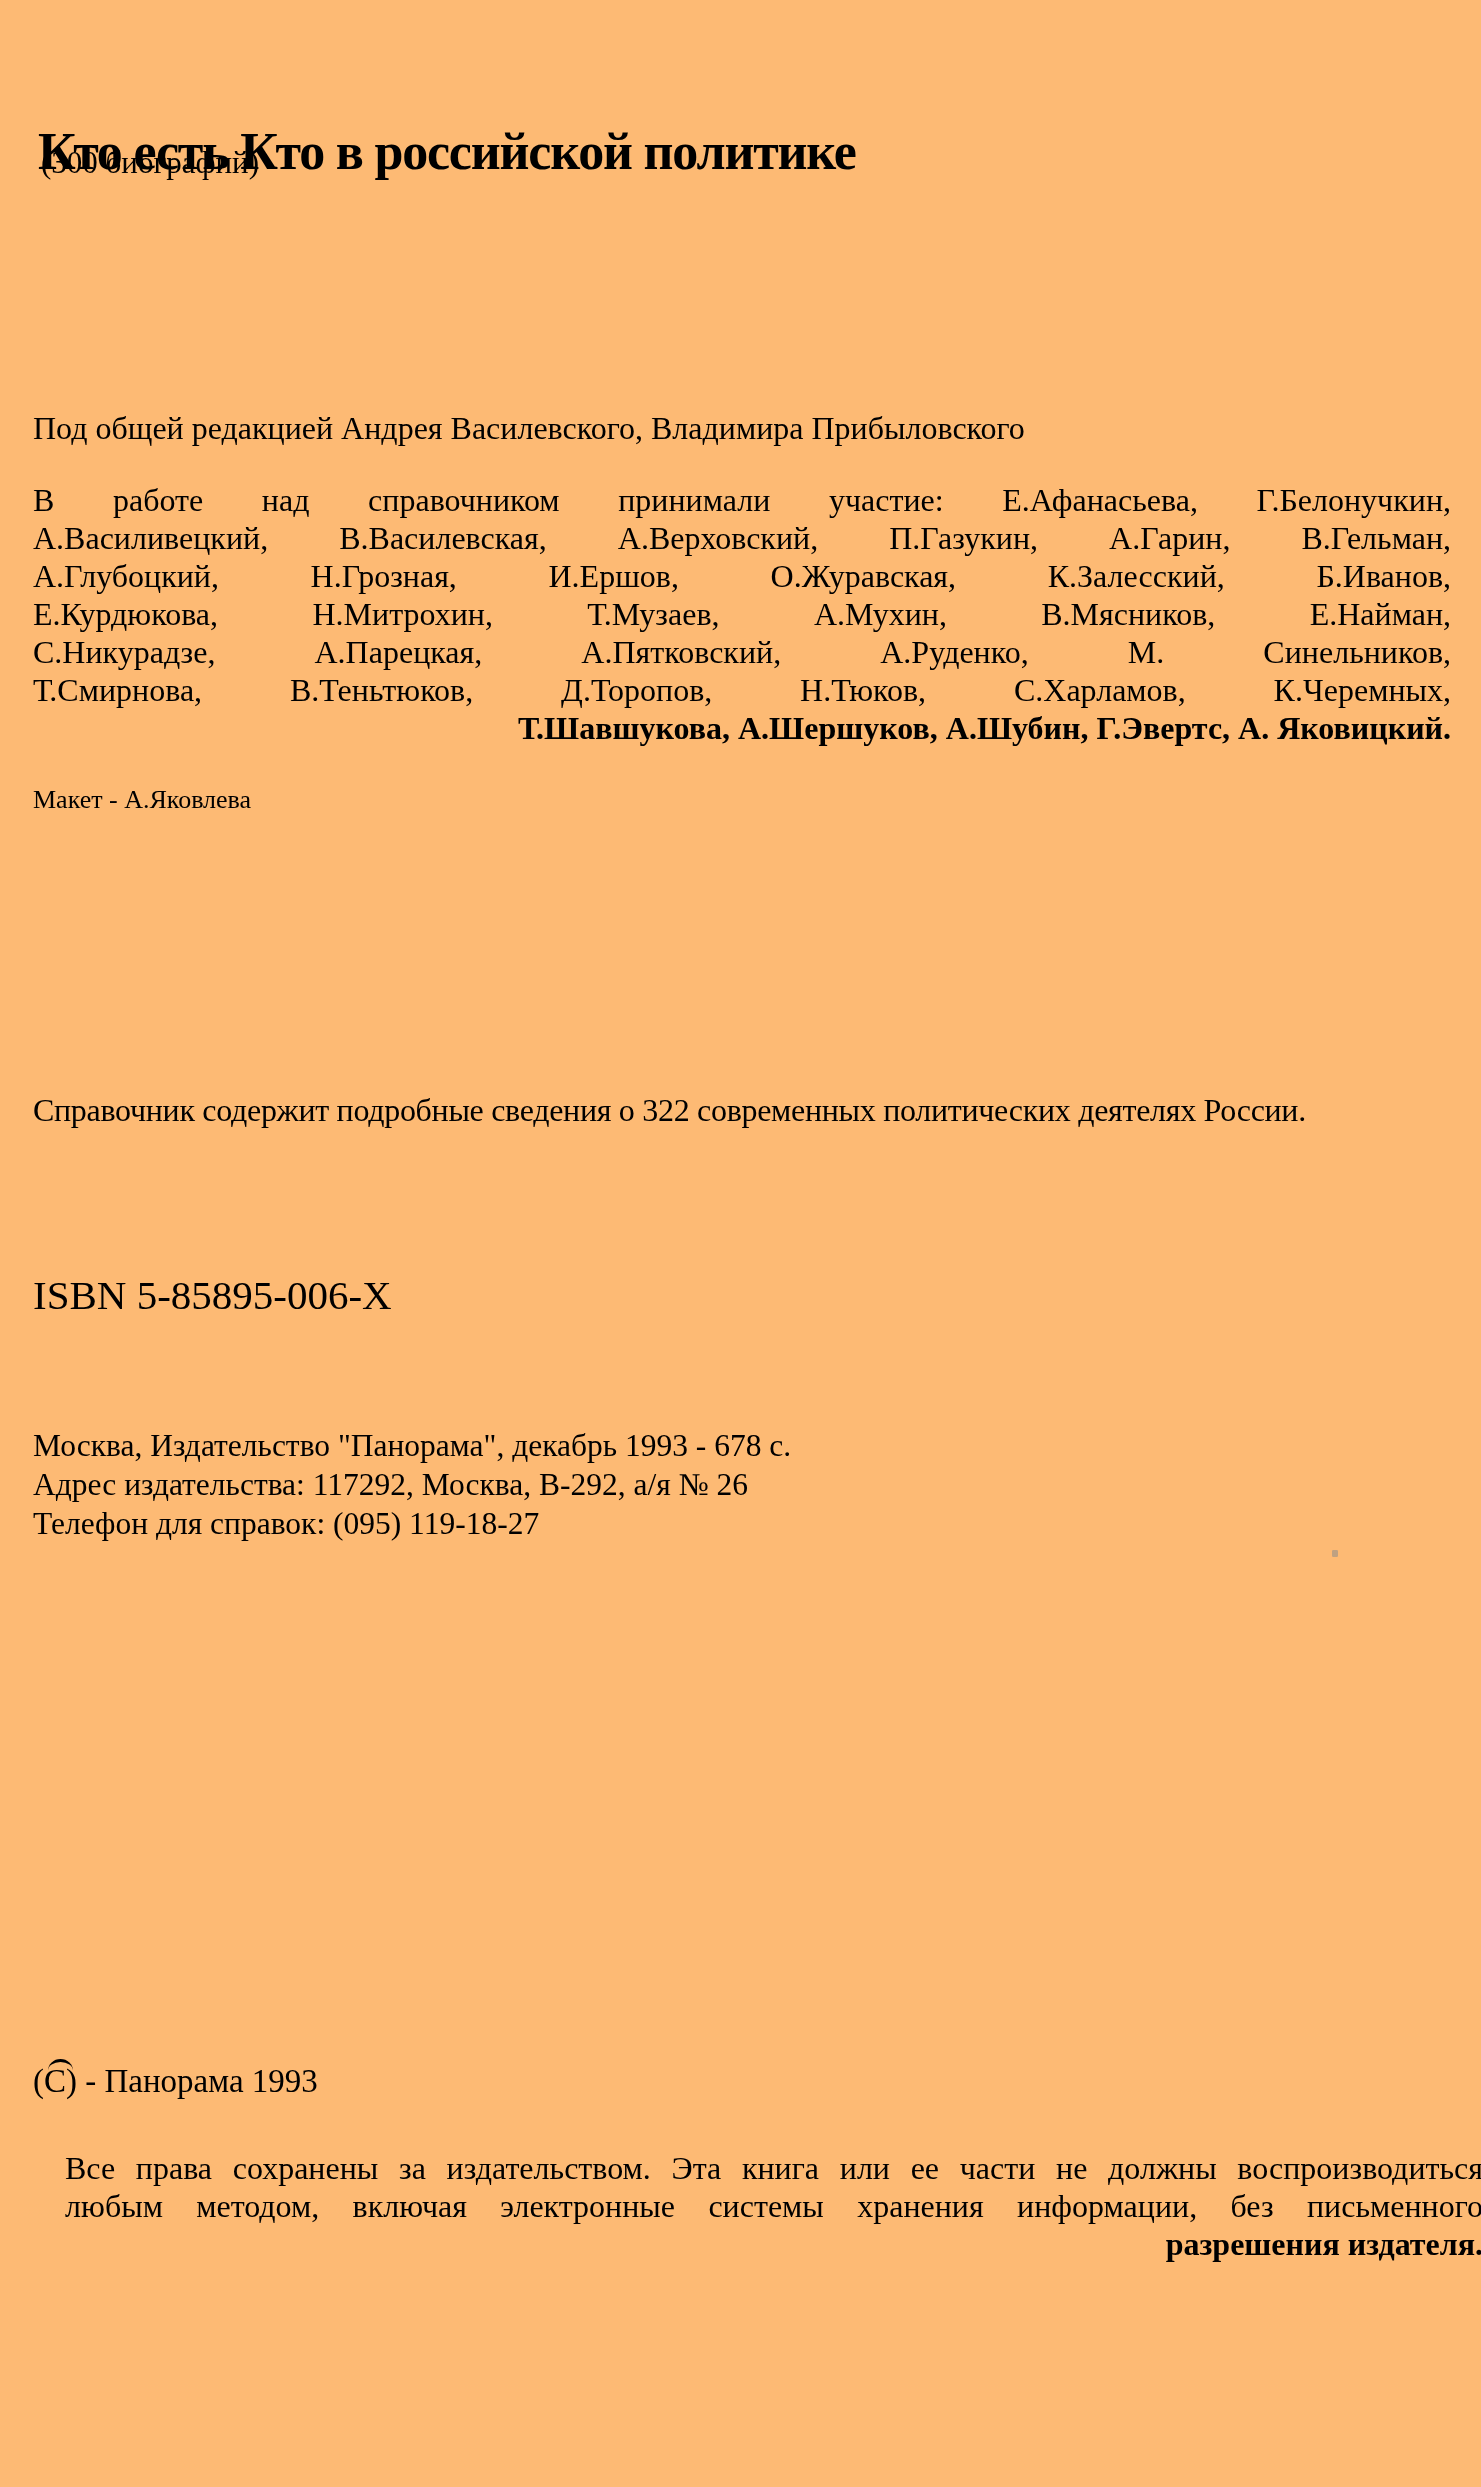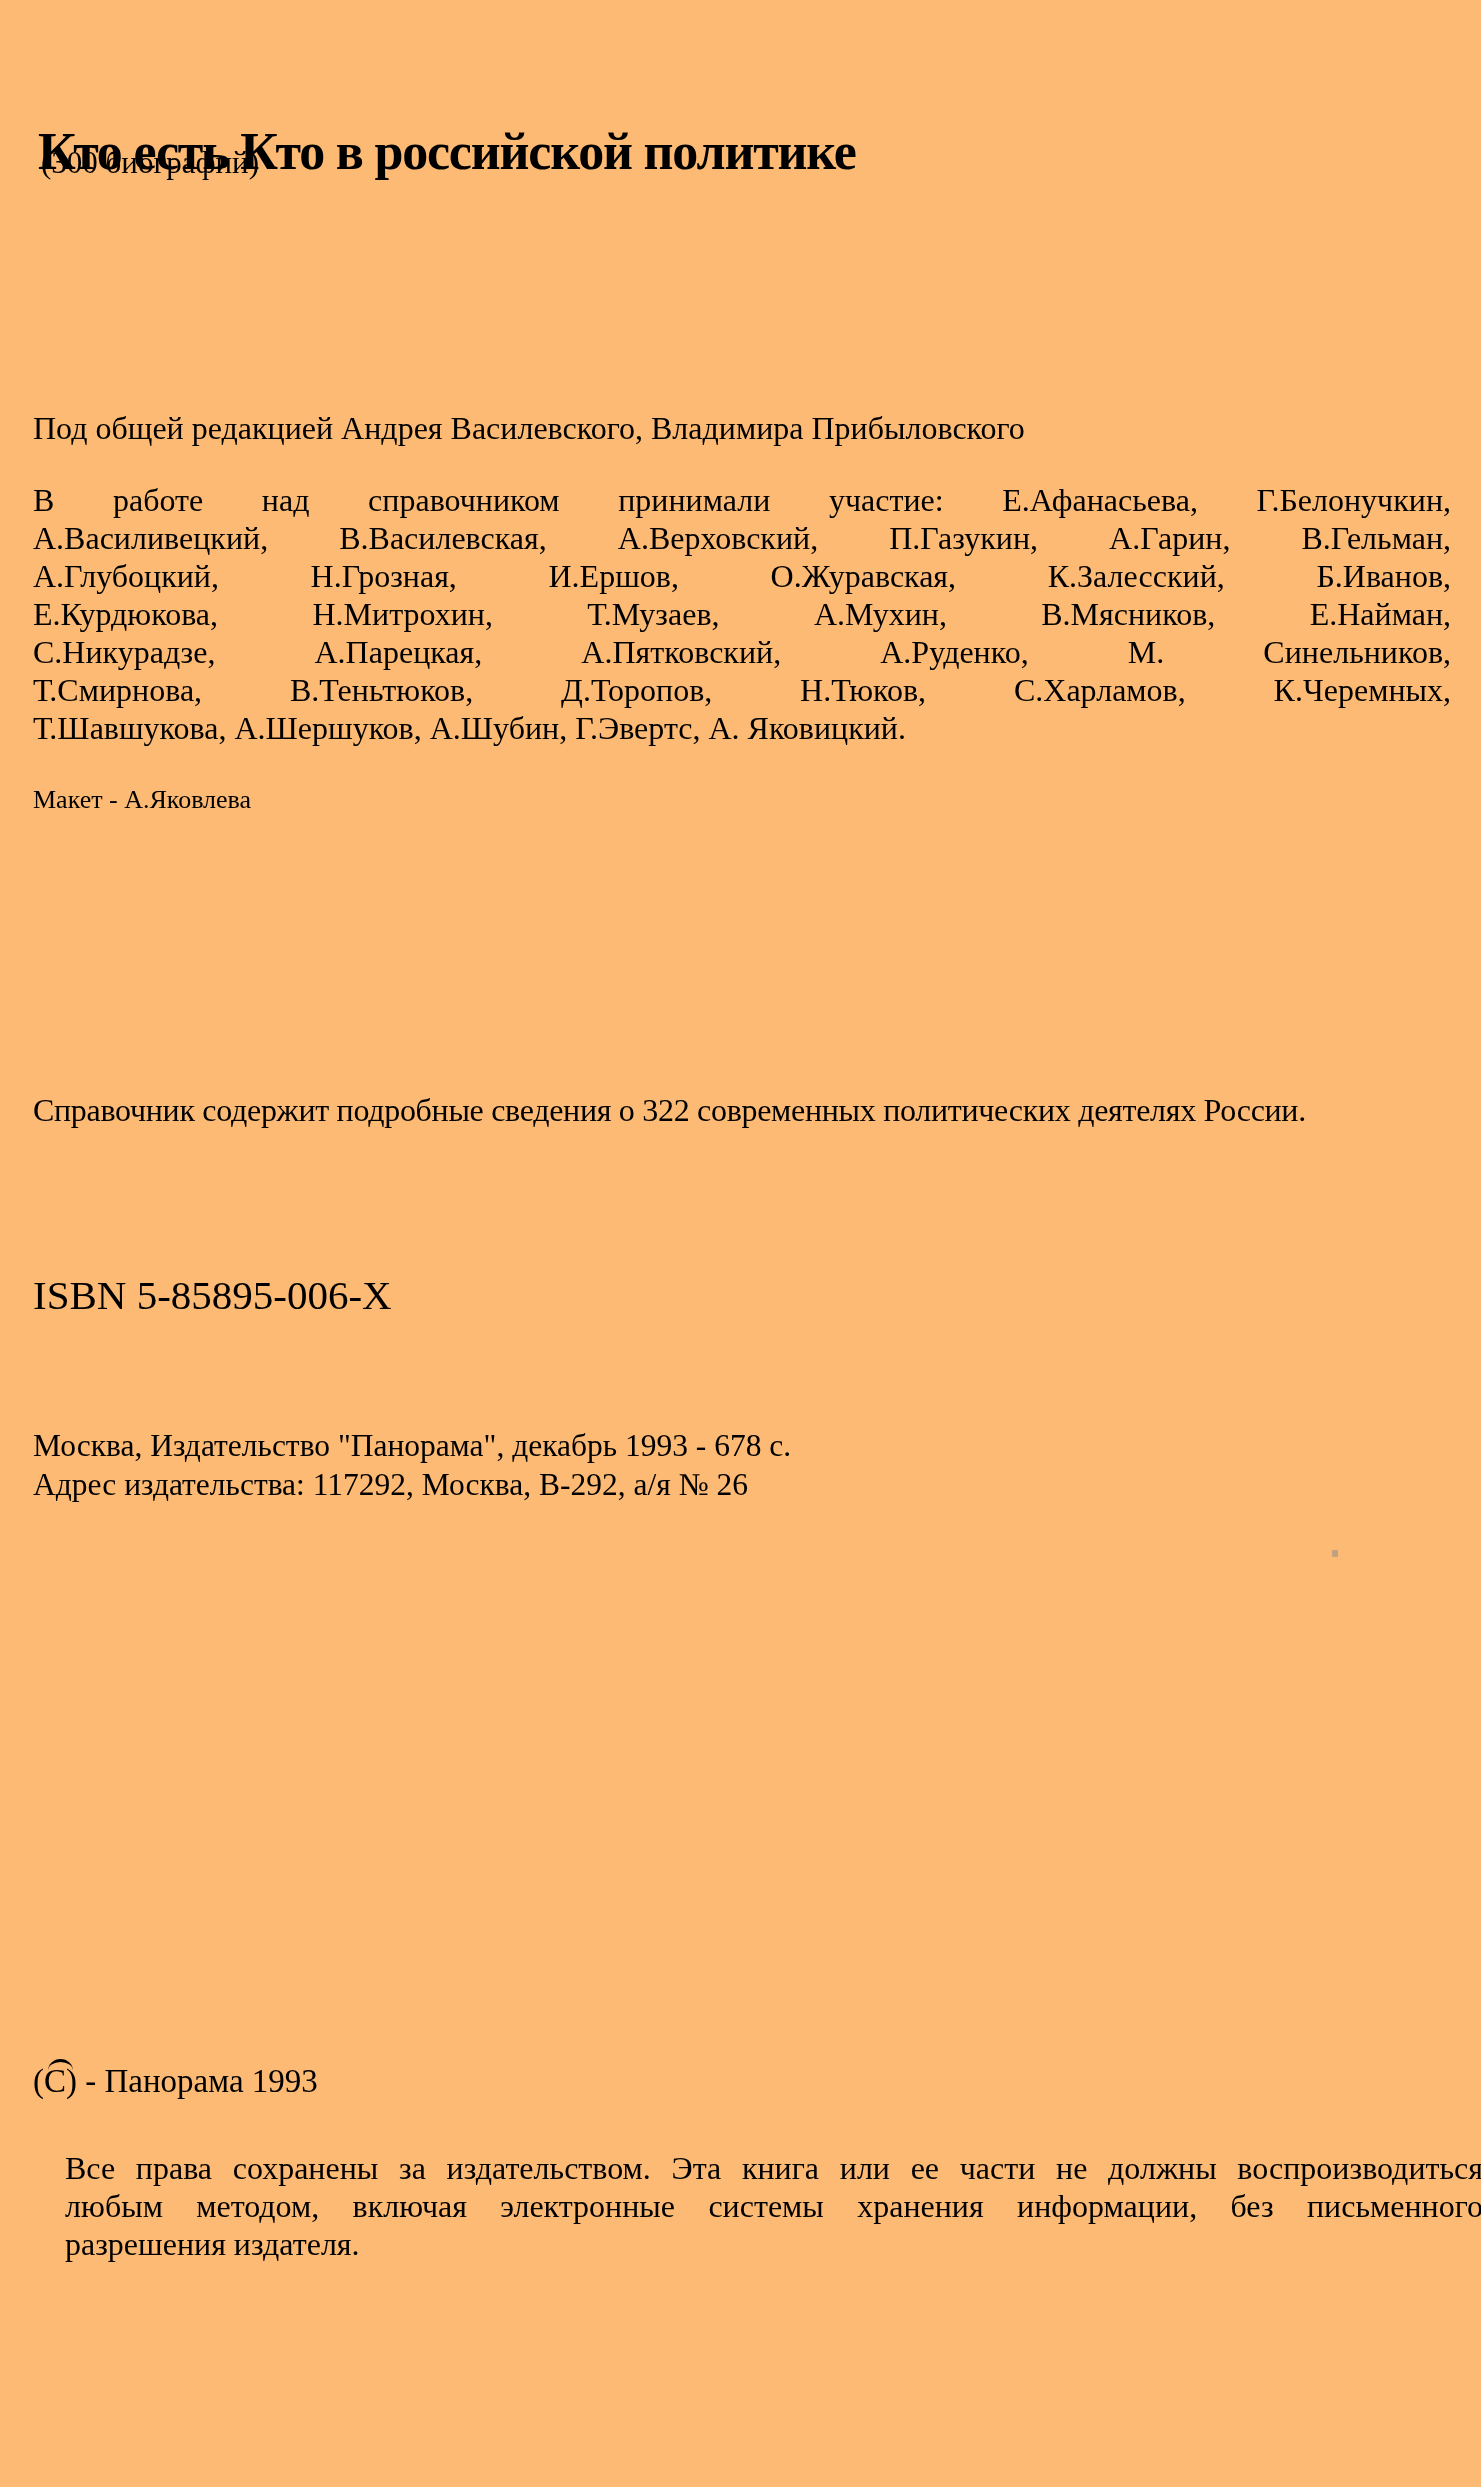--- a/index.html
+++ b/index.html
@@ -44,21 +44,22 @@
     top: 481px;
     width: 1418px;
     font-size: 32px;
     line-height: 38px;
   }
   .jline {
     text-align: justify;
     text-align-last: justify;
   }
   .jlast {
-    text-align: left;
+    text-align: right;
+    font-weight: bold;
   }
   .layout-credit {
     left: 33px;
     top: 785px;
     font-size: 26px;
     white-space: nowrap;
   }
   .summary {
     left: 33px;
     top: 1092px;
@@ -134,20 +135,21 @@
 
   <div class="abs layout-credit">Макет - А.Яковлева</div>
 
   <div class="abs summary">Справочник содержит подробные сведения о 322 современных политических деятелях России.</div>
 
   <div class="abs isbn">ISBN 5-85895-006-X</div>
 
   <div class="abs imprint">
     <div>Москва, Издательство "Панорама", декабрь 1993 - 678 с.</div>
     <div>Адрес издательства: 117292, Москва, В-292, а/я № 26</div>
+    <div>Телефон для справок: (095) 119-18-27</div>
   </div>
 
   <div class="abs artifact"></div>
 
   <div class="abs copyright">(С) - Панорама 1993</div>
   <div class="abs copyright-arc"></div>
 
   <div class="abs rights">
     <div class="jline">Все права сохранены за издательством. Эта книга или ее части не должны воспроизводиться</div>
     <div class="jline">любым методом, включая электронные системы хранения информации, без письменного</div>

